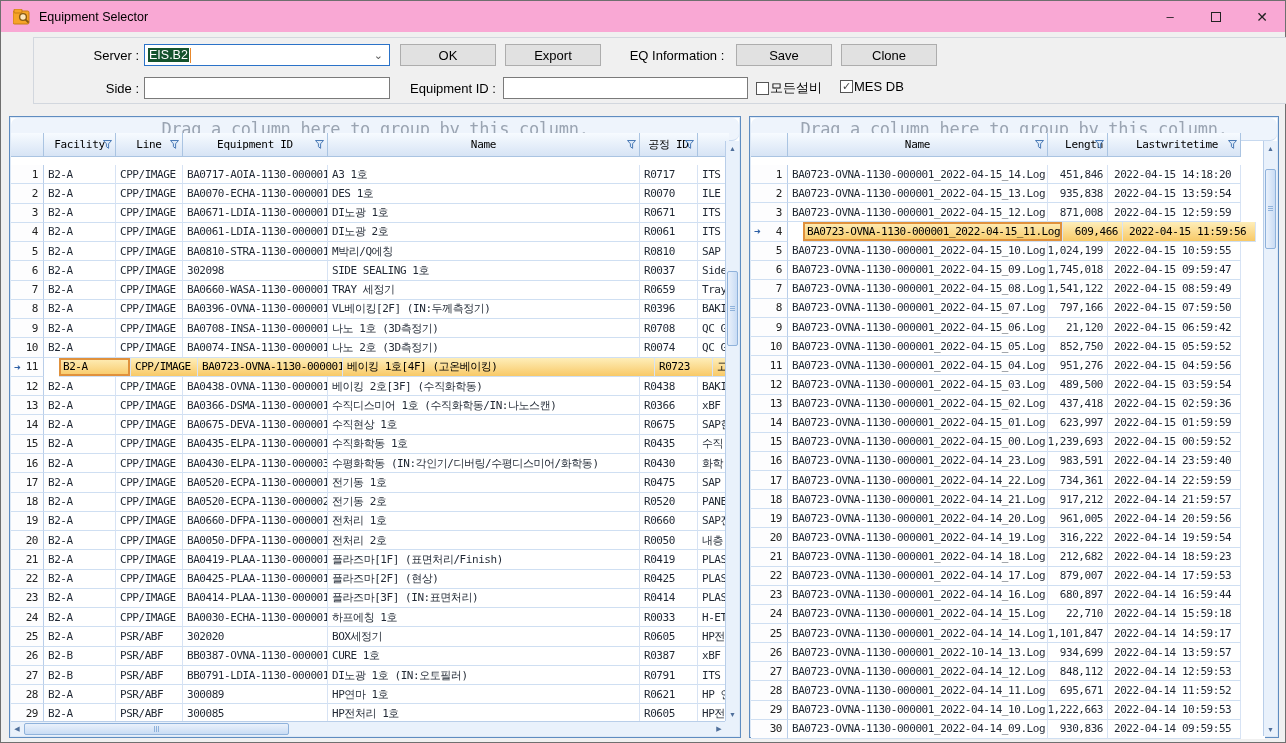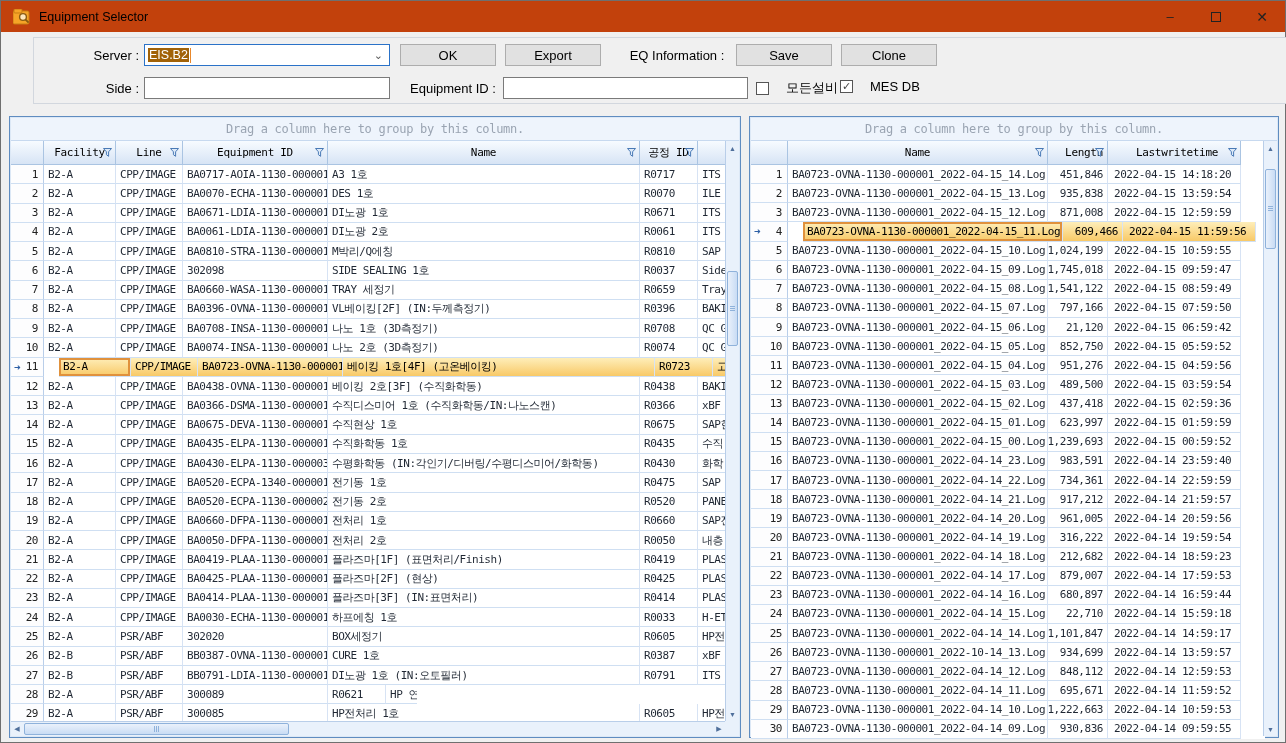--- a/index.html
+++ b/index.html
@@ -1,51 +1,51 @@
 <!DOCTYPE html>
 <html><head>
 <meta charset="utf-8">
 <style>
   * { margin:0; padding:0; box-sizing:border-box; }
   html,body { width:1286px; height:743px; }
   body { font-family:"Liberation Sans", sans-serif; background:#f0f0f0; position:relative; overflow:hidden; }
   .window { position:absolute; inset:0; border:1px solid #6f6f6f; background:#f0f0f0; }
 
   
-  .titlebar { position:absolute; left:0; top:0; right:0; height:32px; background:#c2410c; display:flex; align-items:center; border-bottom:1px solid #f0f0f0; }
+  .titlebar { position:absolute; left:0; top:0; right:0; height:32px; background:#f9a8d4; display:flex; align-items:center; border-bottom:1px solid #f0f0f0; }
   .appicon { width:18px; height:16px; margin:0 8px 0 12px; }
   .wtitle { font-size:12.5px; color:#000; }
   .winbtns { margin-left:auto; display:flex; height:100%; }
   .winbtn { width:46px; height:100%; display:flex; align-items:center; justify-content:center; font-size:13px; color:#222; cursor:default; }
   .winbtn.max span { display:inline-block; width:10px; height:10px; border:1px solid #222; }
   .winbtn.close { font-size:14px; }
 
   
   .toolbar { position:absolute; left:8px; top:36px; width:1270px; height:67px; background:#f0f0f0; border:1px solid #d2d7de;margin-left:24px; }
   .tlabel { position:absolute; font-size:13px; color:#000; text-align:right; }
   .combo { position:absolute; left:110px; top:6px; width:246px; height:22px; background:#fff; border:1px solid #2a72c8; display:flex; align-items:center; padding-left:3px; }
-  .combo .selval { font-size:12.5px; background:#a16207; color:#fff; padding:0 1px; }
+  .combo .selval { font-size:12.5px; background:#14532d; color:#fff; padding:0 1px; }
   .combo .caret { width:1px; height:15px; background:#e8882c; margin-left:1px; }
   .combo .chev { margin-left:auto; margin-right:6px; color:#5a5a5a; font-size:11px; }
   .btn { position:absolute; top:6px; width:96px; height:22px; background:#e1e1e1; border:1px solid #adadad; font-size:13px; color:#000; display:flex; align-items:center; justify-content:center; }
   .tinput { position:absolute; height:22px; background:#fff; border:1px solid #7a7a7a; font-size:12.5px; padding:0 3px; font-family:"Liberation Sans",sans-serif; }
-  .cb { position:absolute; display:flex; align-items:center; gap:17px; font-size:13px; color:#000; }
+  .cb { position:absolute; display:flex; align-items:center; gap:1px; font-size:13px; color:#000; }
   .cb .box { width:13px; height:13px; background:#fff; border:1px solid #555; display:flex; align-items:center; justify-content:center; font-size:11px; color:#444; }
   .cb .box .mark { visibility:hidden; line-height:1; }
   .cb .box.checked .mark { visibility:visible; }
 
   
   .grid { position:absolute; top:115px; height:622px; background:#fff; border:1px solid #5f8cc0; box-shadow:inset 0 0 0 1px #dce8f6; }
   .grid.lgrid { left:8px;  width:732px; }
   .grid.rgrid { left:748px; width:530px; }
   .mono { font-family:"DejaVu Sans Mono", monospace; }
 
-  .groupbar { position:absolute; left:1px; top:1px; right:1px; height:23px; background:#eef4fc; border-bottom:1px solid #c7d9ef; display:flex; align-items:center; justify-content:center; font-size:12px; letter-spacing:-0.3px; color:#9aa4b2; }
-
-  .ghead { position:absolute; left:1px; top:24px; height:24px; display:flex;justify-content:center; }
+  .groupbar { position:absolute; left:1px; top:1px; right:1px; height:23px; background:#eef4fc; border-bottom:1px solid #c7d9ef; display:flex; align-items:center; justify-content:center; font-size:17px; letter-spacing:-0.3px; color:#9aa4b2;border-radius:7px; }
+
+  .ghead { position:absolute; left:1px; top:16px; height:24px; display:flex;justify-content:center; }
   .hcell { position:relative; height:24px; background:linear-gradient(#f7fbff,#d7e4f5); border-right:1px solid #aac4e2; border-bottom:1px solid #aac4e2; display:flex; align-items:center; justify-content:center; font-size:11px; letter-spacing:-0.3px; color:#000; overflow:hidden; }
   .hcell .funnel { position:absolute; right:3px; top:7px; line-height:0; }
 
   .gbody { position:absolute; left:1px; top:48px; overflow:hidden; background:#fff; }
   .grow { display:flex; width:max-content; }
   .cell { position:relative; border-right:1px solid #d7e3f4; border-bottom:1px solid #cfdff2; font-size:11px; letter-spacing:-0.45px; color:#1f2733; display:flex; align-items:center; overflow:hidden; white-space:nowrap; padding-left:4px; background:#fff; }
   .cell.rownum { justify-content:flex-end; padding-right:5px; padding-left:0; background:#fdfdfe; border-right:1px solid #b9cee9; color:#222; }
   .rowarrow { position:absolute; left:3px; top:50%; transform:translateY(-50%); color:#2d5fa5; font-size:11px; letter-spacing:0; }
   .lgrid .grow .cell { height:19.28px; }
   .rgrid .grow .cell { height:19.13px; }
@@ -538,21 +538,21 @@
           <div class="cell c0 rownum">
             <span>17</span>
           </div>
           <div class="cell c1">
             <span>B2-A</span>
           </div>
           <div class="cell c2">
             <span>CPP/IMAGE</span>
           </div>
           <div class="cell c3">
-            <span>BA0520-ECPA-1340-000001</span>
+            <span>BA0520-ECPA-1130-000001</span>
           </div>
           <div class="cell c4">
             <span>전기동 1호</span>
           </div>
           <div class="cell c5">
             <span>R0475</span>
           </div>
           <div class="cell c6">
             <span>SAP</span>
           </div>
@@ -792,20 +792,23 @@
             <span>28</span>
           </div>
           <div class="cell c1">
             <span>B2-A</span>
           </div>
           <div class="cell c2">
             <span>PSR/ABF</span>
           </div>
           <div class="cell c3">
             <span>300089</span>
+          </div>
+          <div class="cell c4">
+            <span>HP연마 1호</span>
           </div>
           <div class="cell c5">
             <span>R0621</span>
           </div>
           <div class="cell c6">
             <span>HP 연</span>
           </div>
         </div>
         <div class="grow">
           <div class="cell c0 rownum">

